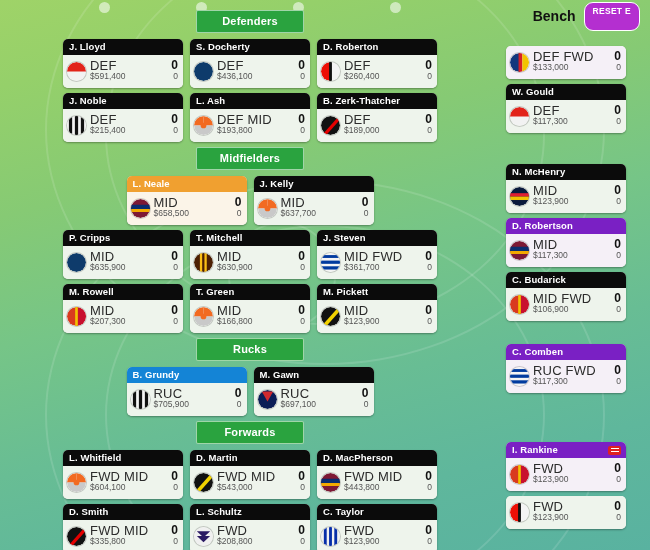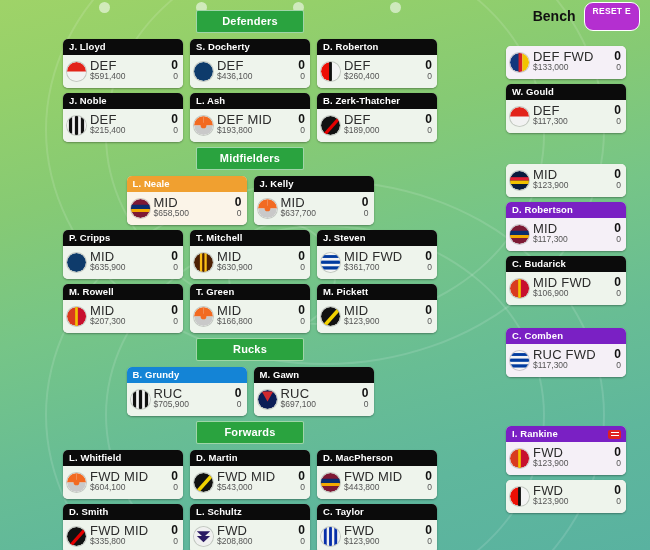--- a/index.html
+++ b/index.html
@@ -741,20 +741,23 @@
             <div class="nums">
               <div class="score">0</div>
               <div class="sub">0</div>
             </div>
           </div>
         </div>
       </div>
     <div class="spacer-26"></div>
     <div class="bench-list">
         <div class="card bench-card">
+          <div class="card-head">
+            <span>N. McHenry</span>
+          </div>
           <div class="card-body">
             <span class="logo">
               <svg viewBox="0 0 20 20">
                 <circle cx="10" cy="10" r="10" fill="#0a1a3c"></circle>
                 <rect x="0" y="6.5" width="20" height="3.6" fill="#e21e31"></rect>
                 <rect x="0" y="10.1" width="20" height="3.6" fill="#f2c200"></rect>
               </svg>
             </span>
             <div class="info">
               <div class="pos">MID</div>

